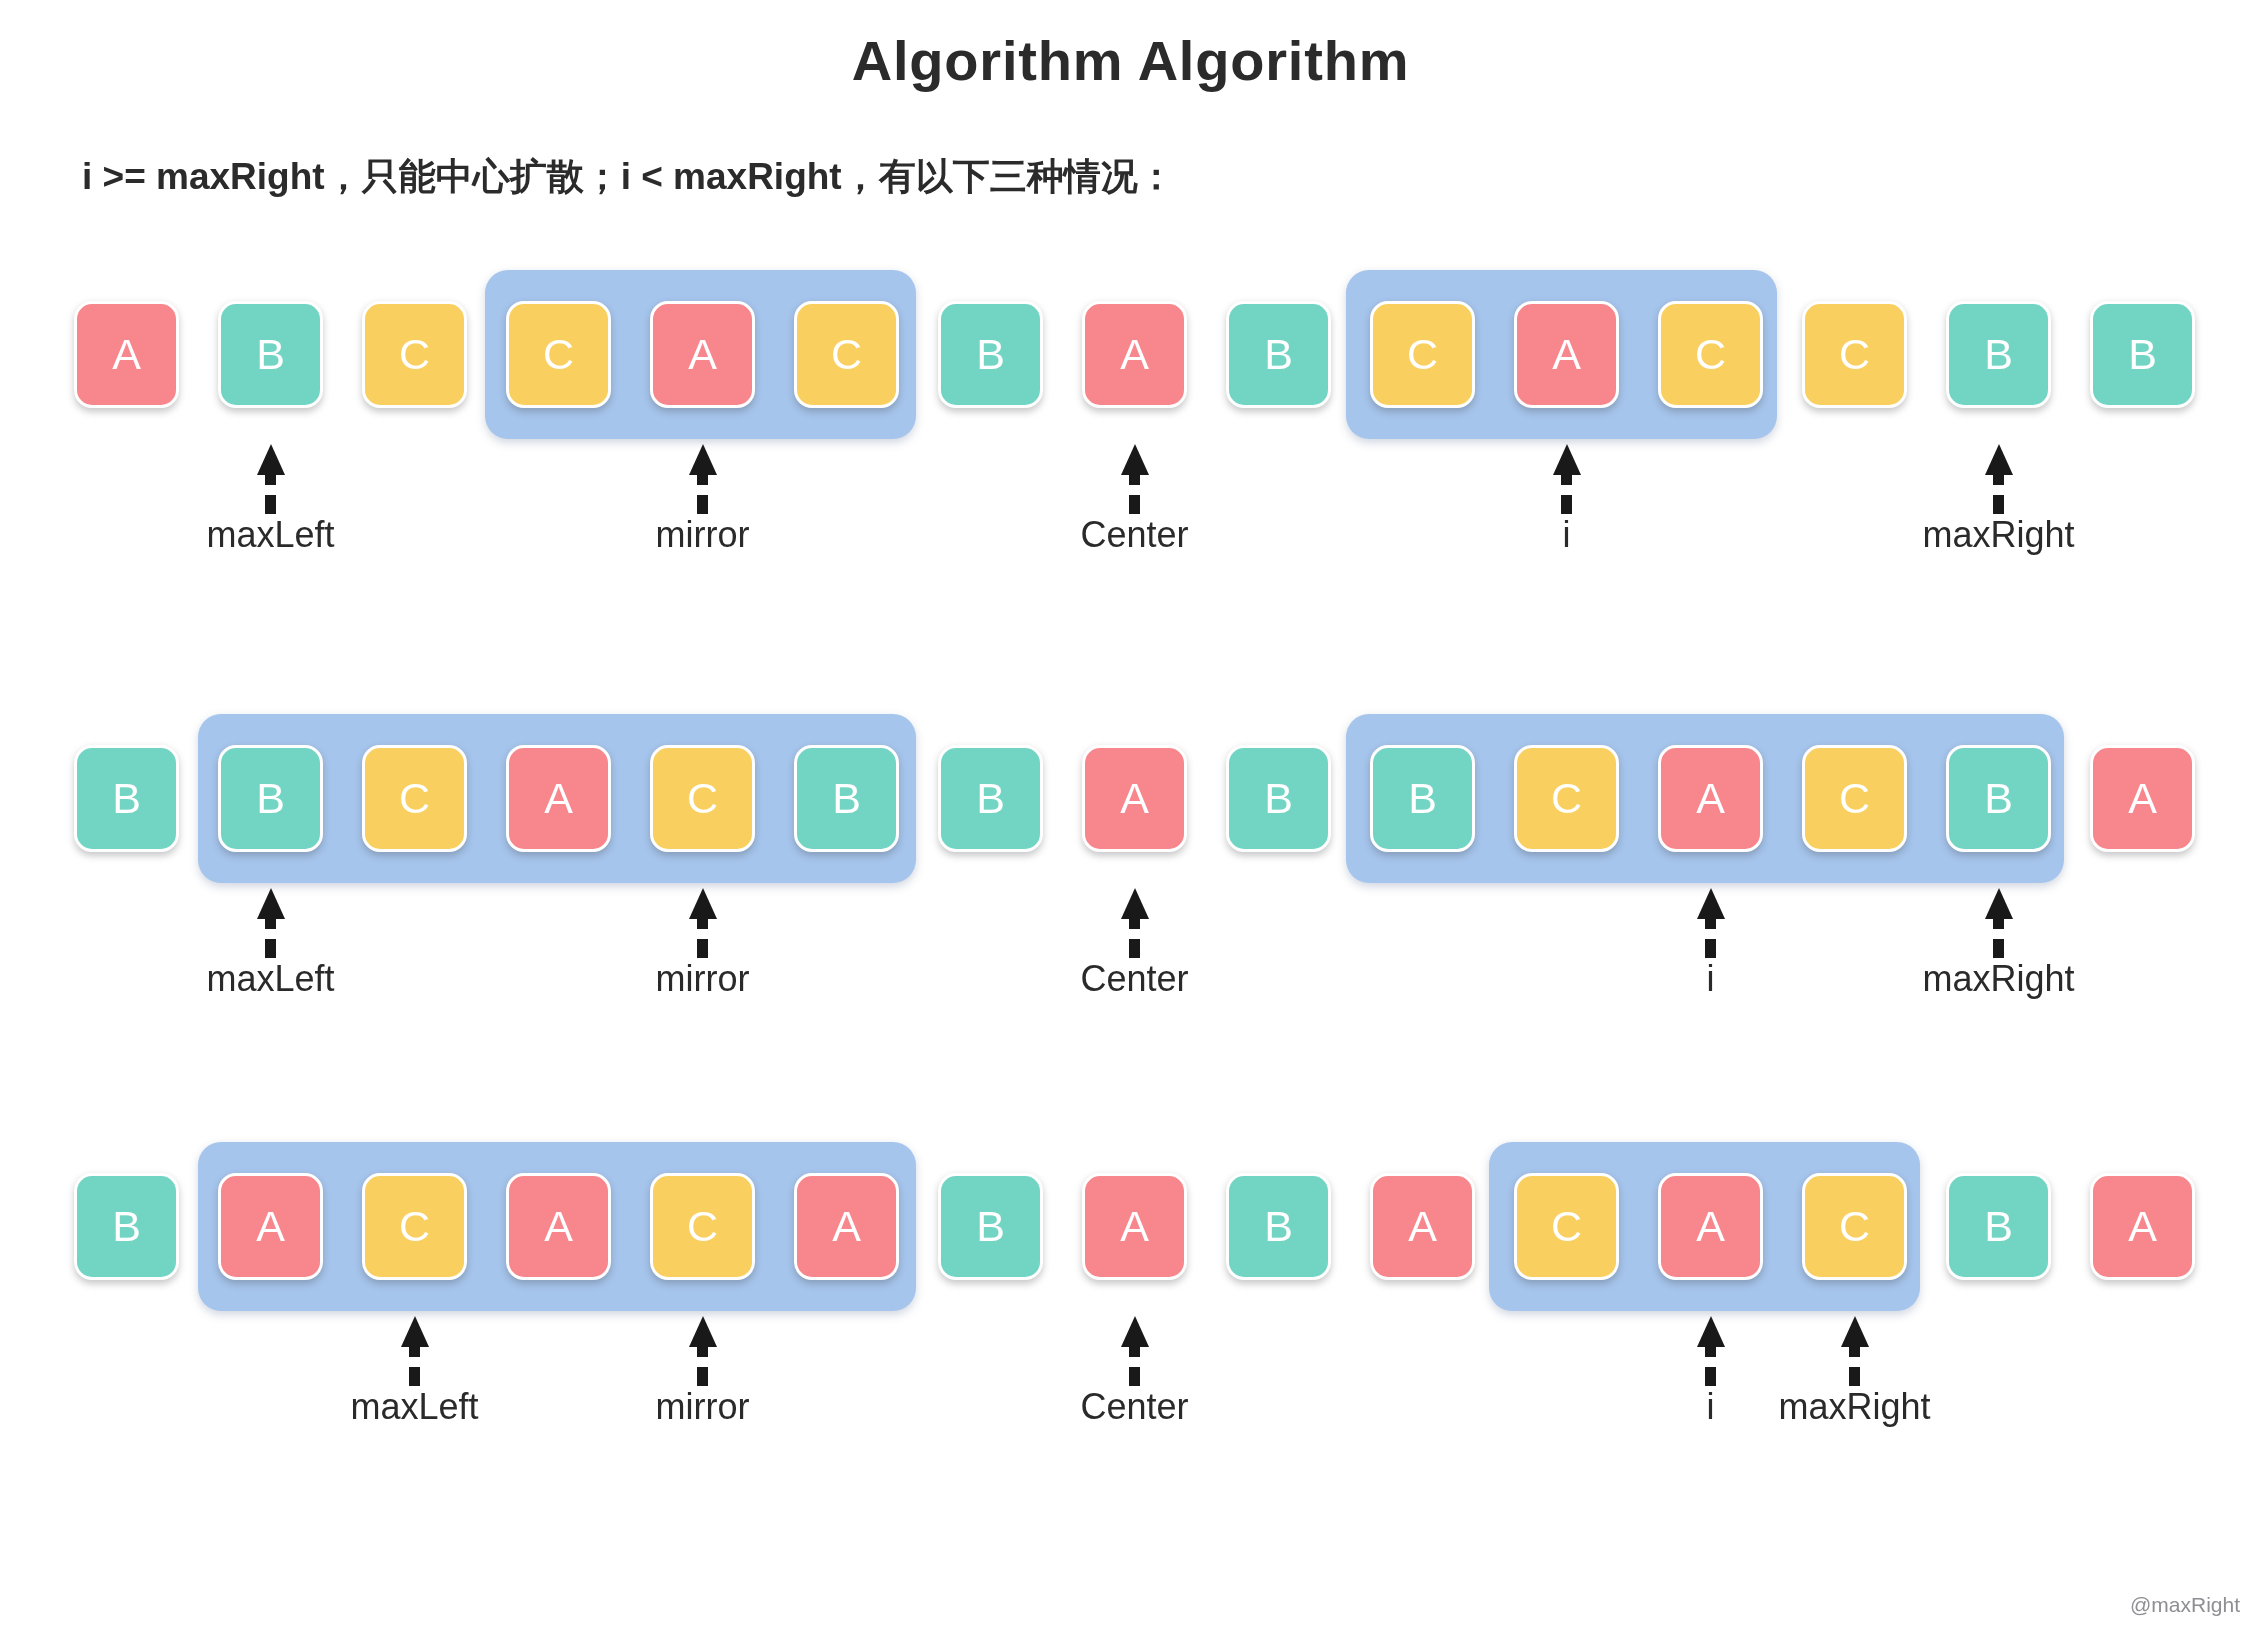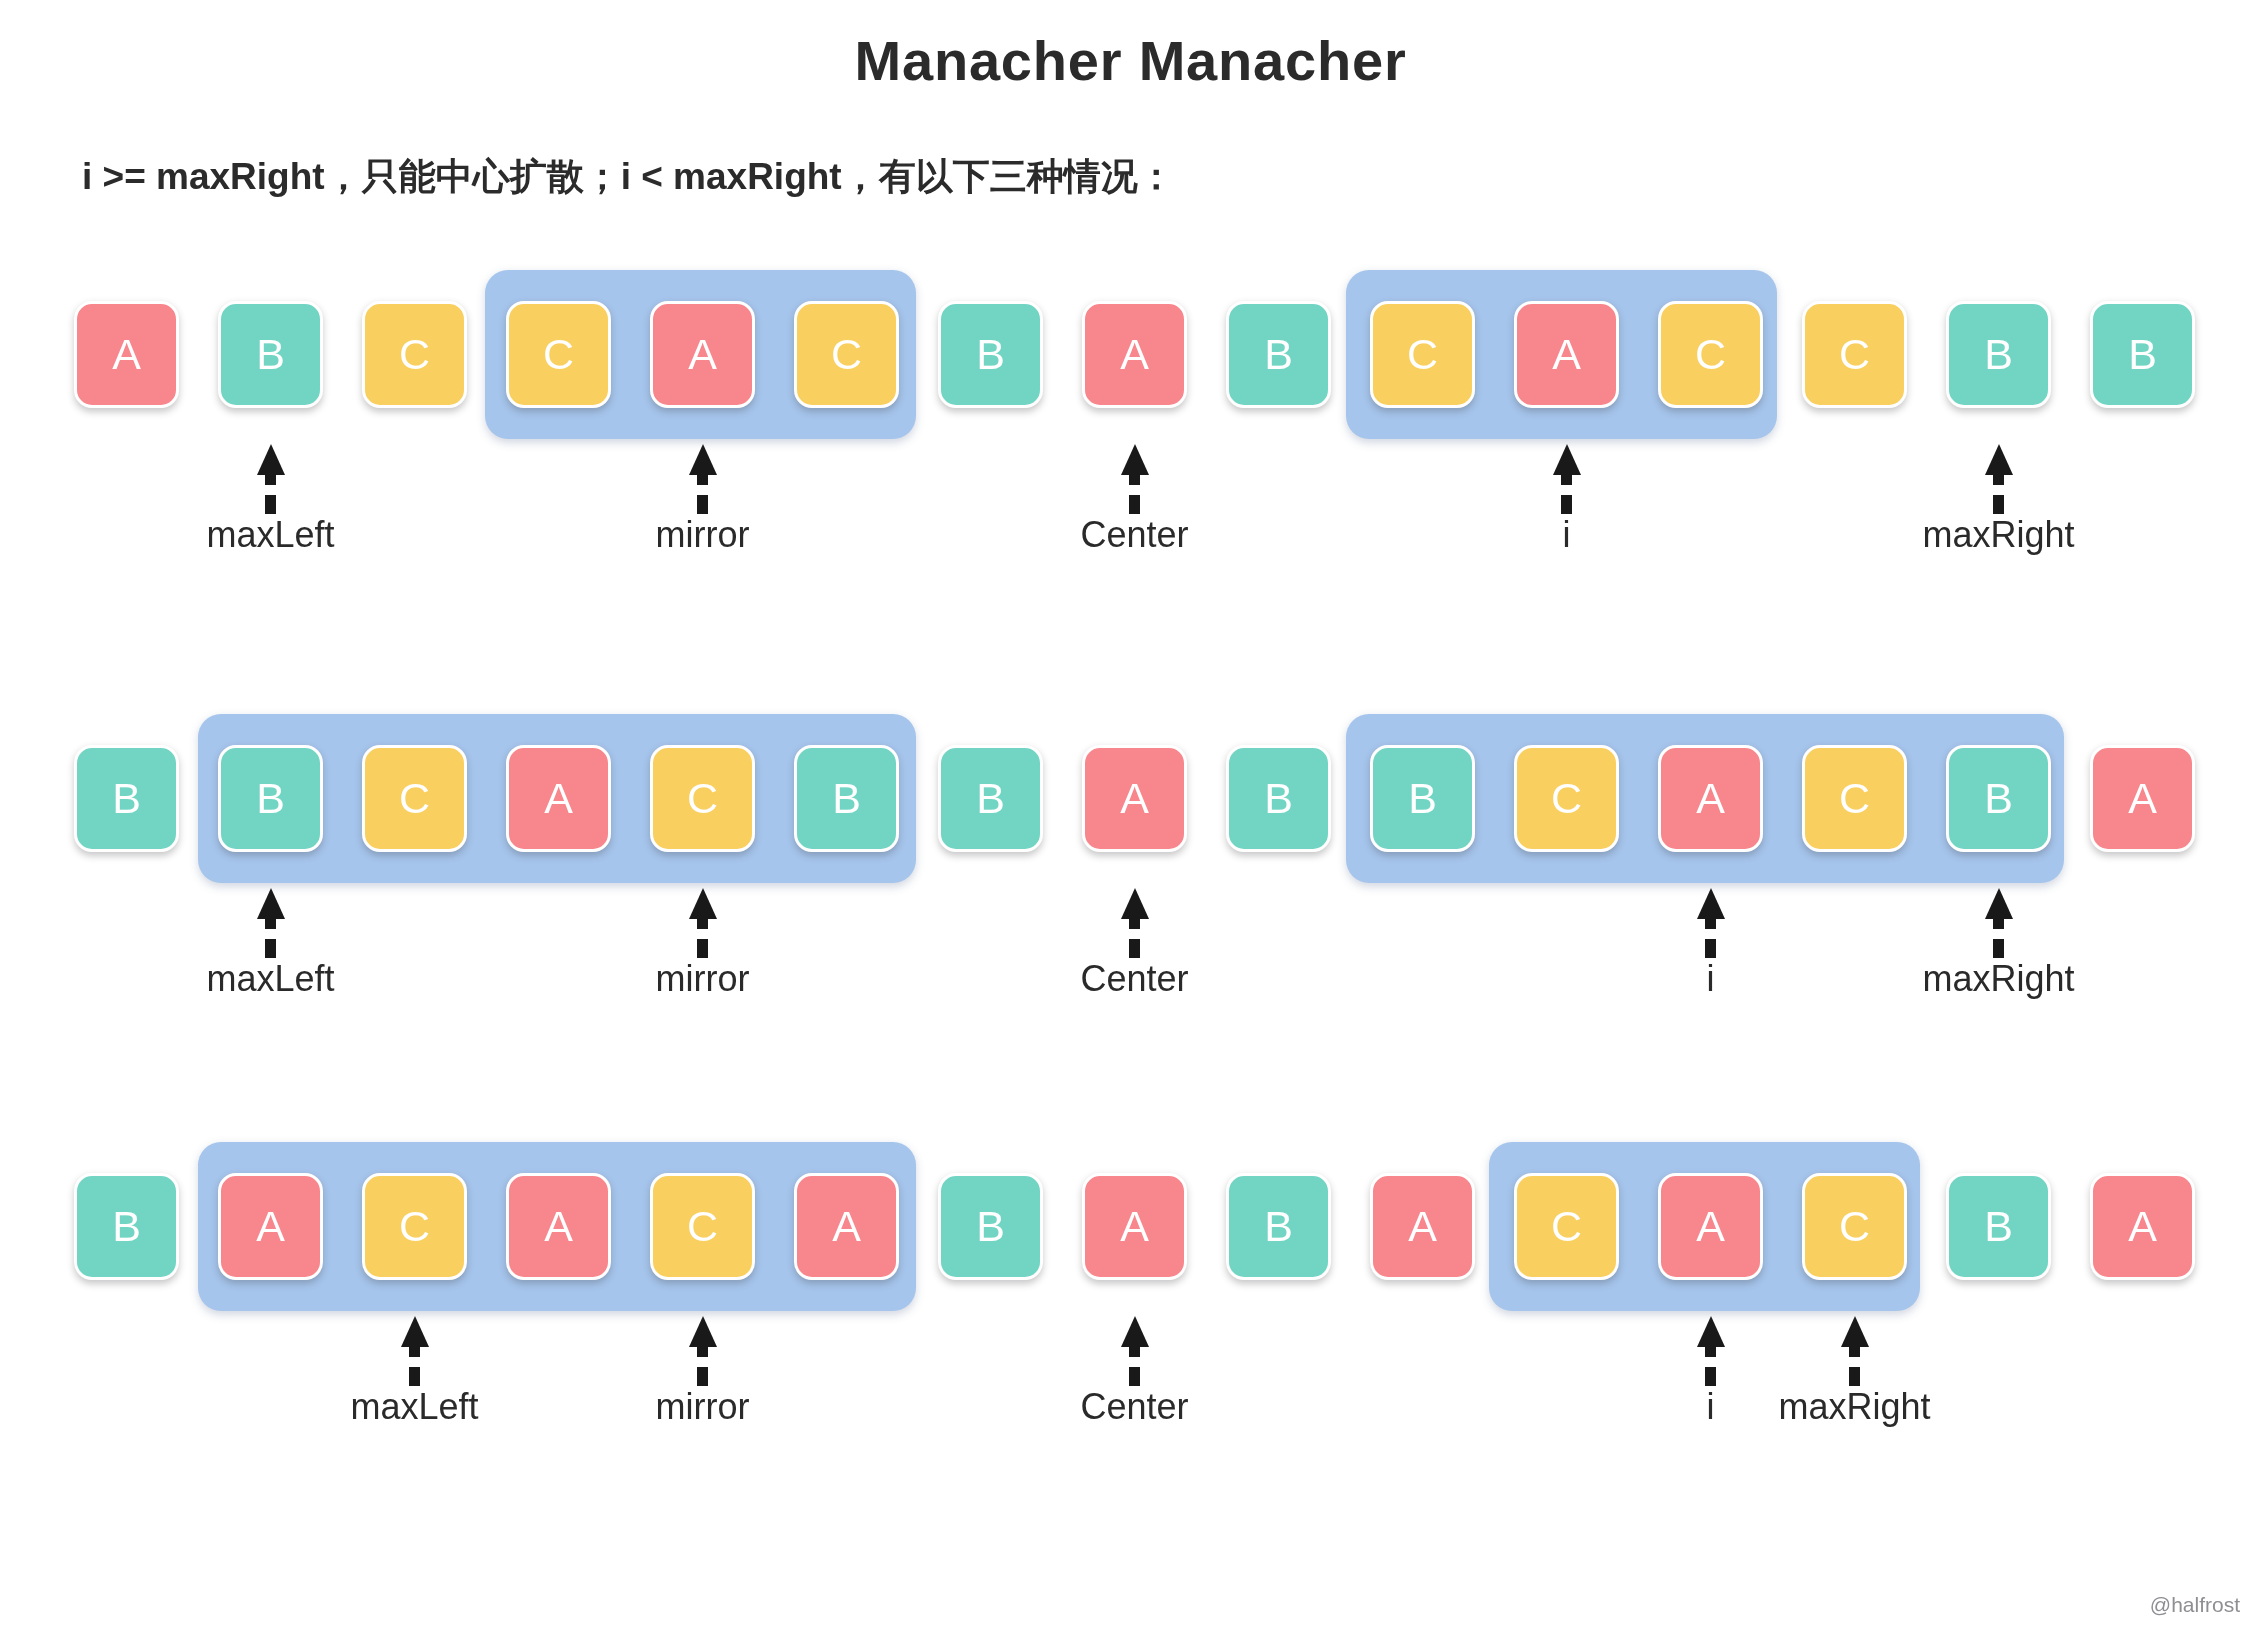--- a/index.html
+++ b/index.html
@@ -117,21 +117,21 @@
     position:absolute;
     right:21px; bottom:14.8px;
     font-size:21px;
     color:#8e8e93;
   }
 </style>
 </head>
 <body>
 
 <div id="page">
-  <div class="page-title">Manacher Manacher</div>
+  <div class="page-title">Algorithm Algorithm</div>
   <div class="subtitle">i &gt;= maxRight，只能中心扩散；i &lt; maxRight，有以下三种情况：</div>
   <div id="cases-root">
   <div class="case" style="top: 301px;">
     <div class="tile-row">
           <div class="group" style="left: 411px; width: 431px; background: rgb(166, 197, 236);"></div>
           <div class="group" style="left: 1272px; width: 431px; background: rgb(166, 197, 236);"></div>
           <div class="tile" style="grid-column: 1 / 2; background: rgb(248, 134, 141);">
             <span>A</span>
           </div>
           <div class="tile" style="grid-column: 2 / 3; background: rgb(114, 213, 196);">
@@ -402,15 +402,15 @@
             <div class="arrow">
               <div class="arrow-head"></div>
               <div class="arrow-stub"></div>
               <div class="arrow-dash"></div>
             </div>
             <div class="pointer-label">maxRight</div>
           </div>
         </div>
   </div>
 </div>
-  <div class="watermark">@halfrost</div>
+  <div class="watermark">@maxRight</div>
 </div>
 
 
 </body></html>

